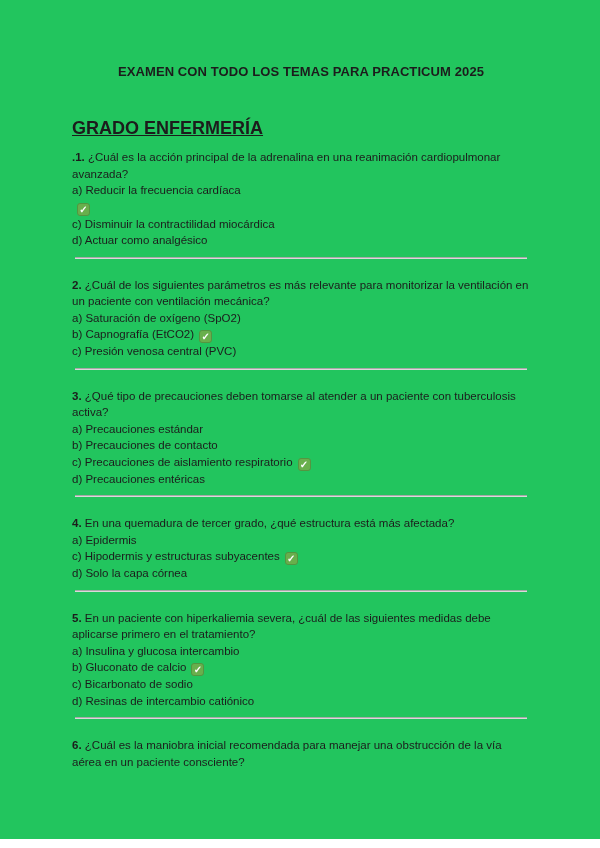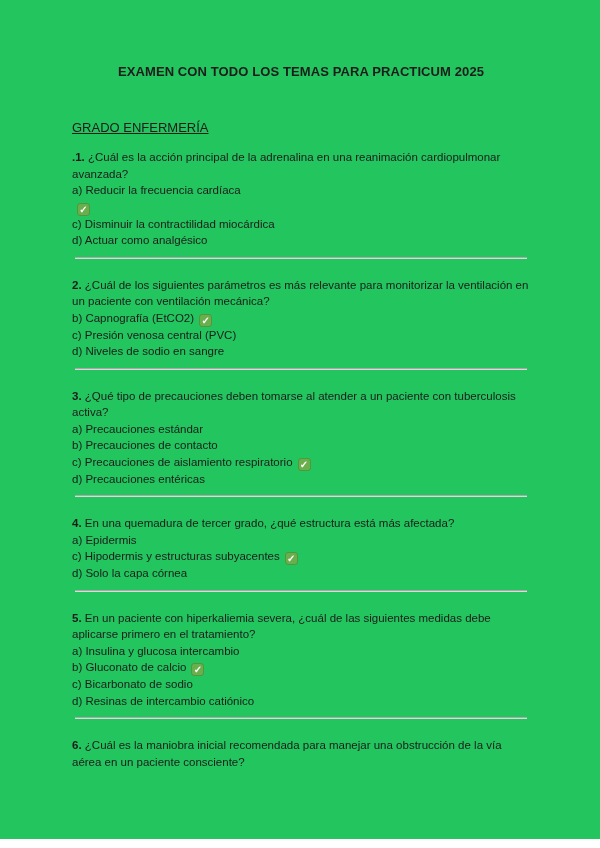--- a/index.html
+++ b/index.html
@@ -11,21 +11,21 @@
     color: #1c1c1c;
     padding: 64px 70px 0 72px;
     overflow: hidden;
   }
   .title {
     font-size: 13px; font-weight: bold; text-align: center;
     line-height: 16px; margin-bottom: 16px;
     letter-spacing: 0.1px;
   }
   .degree {
-    font-size: 13px; font-weight: normal; text-decoration: underline;
+    font-size: 18px; font-weight: bold; text-decoration: underline;
     line-height: 16px; margin-bottom: 13px; margin-top: 40px;
   }
   .question { font-size: 11.5px; line-height: 16.5px; }
   .qline { }
   .qnum { font-weight: bold; }
   .opt { }
   .check {
     display: inline-block;
     width: 13px; height: 13px;
     background: #69af4c;
@@ -60,23 +60,23 @@
     <p class="qline"><span class="qnum">.1.</span> <span>¿Cuál es la acción principal de la adrenalina en una reanimación cardiopulmonar avanzada?</span></p>
     <p class="opt"><span>a) Reducir la frecuencia cardíaca</span></p>
     <p class="opt"><span class="check" style="background: rgb(105, 175, 76); border-color: rgb(84, 149, 64);"><span class="check-glyph">✓</span></span></p>
     <p class="opt"><span>c) Disminuir la contractilidad miocárdica</span></p>
     <p class="opt"><span>d) Actuar como analgésico</span></p>
   </section>
   <div class="divider"></div>
 
   <section class="question">
     <p class="qline"><span class="qnum">2.</span> <span>¿Cuál de los siguientes parámetros es más relevante para monitorizar la ventilación en un paciente con ventilación mecánica?</span></p>
+    <p class="opt"><span>a) Saturación de oxígeno (SpO2)</span></p>
     <p class="opt"><span>b) Capnografía (EtCO2)</span><span class="check" style="background: rgb(105, 175, 76); border-color: rgb(84, 149, 64);"><span class="check-glyph">✓</span></span></p>
     <p class="opt"><span>c) Presión venosa central (PVC)</span></p>
-    <p class="opt"><span>d) Niveles de sodio en sangre</span></p>
   </section>
   <div class="divider"></div>
 
   <section class="question">
     <p class="qline"><span class="qnum">3.</span> <span>¿Qué tipo de precauciones deben tomarse al atender a un paciente con tuberculosis activa?</span></p>
     <p class="opt"><span>a) Precauciones estándar</span></p>
     <p class="opt"><span>b) Precauciones de contacto</span></p>
     <p class="opt"><span>c) Precauciones de aislamiento respiratorio</span><span class="check" style="background: rgb(105, 175, 76); border-color: rgb(84, 149, 64);"><span class="check-glyph">✓</span></span></p>
     <p class="opt"><span>d) Precauciones entéricas</span></p>
   </section>

